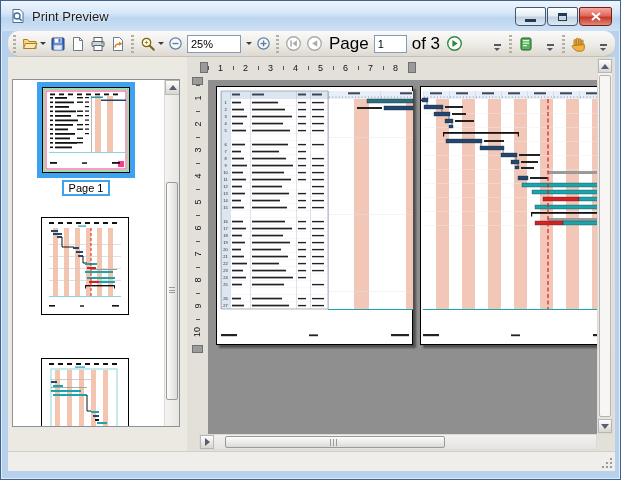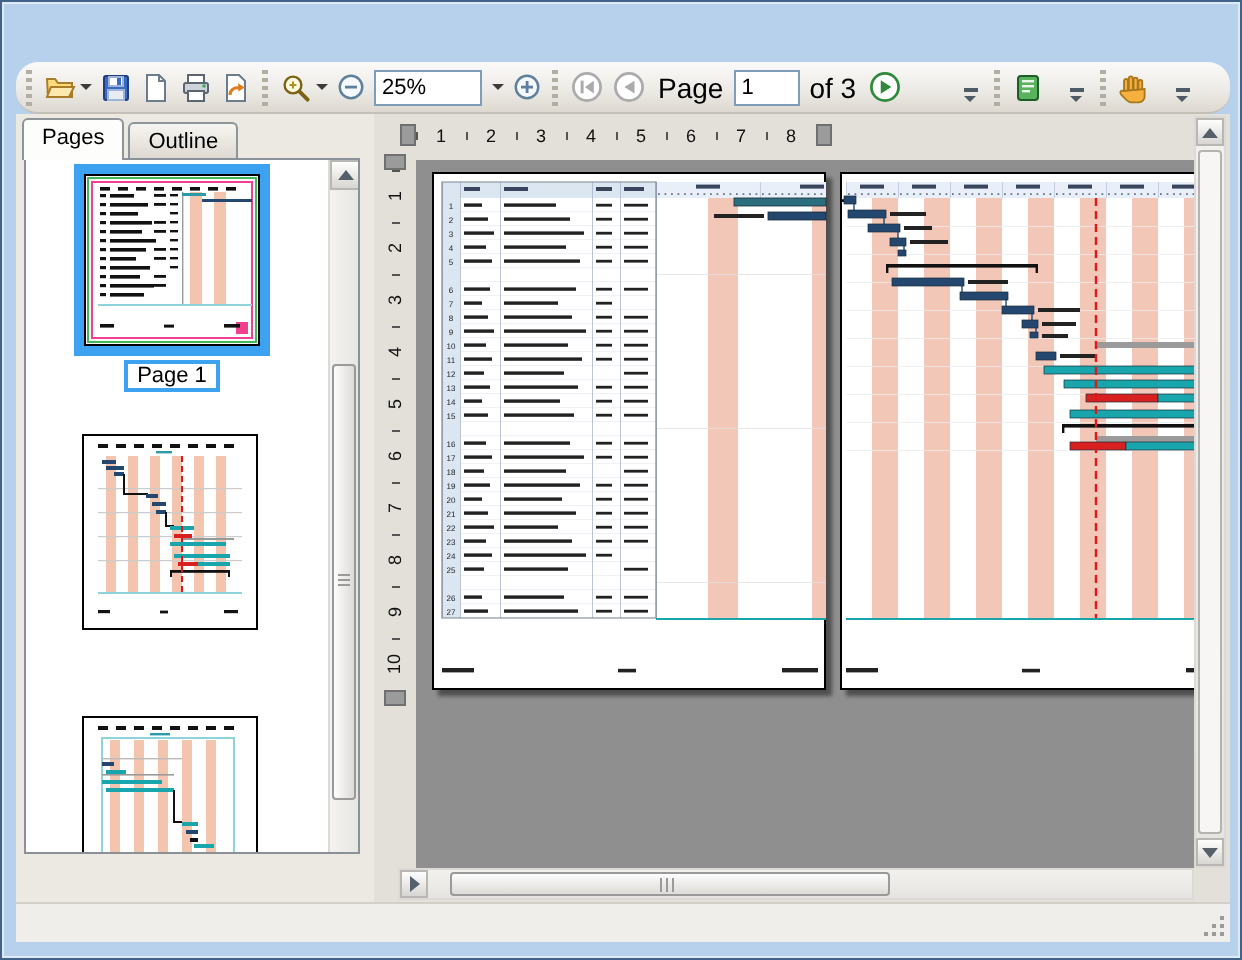--- a/index.html
+++ b/index.html
@@ -21,21 +21,21 @@
   .toolbar{position:absolute;left:7px;top:30px;width:607px;height:26px;
     background:linear-gradient(#fbfaf9,#edebe6 55%,#ddd9d1);border-bottom:1px solid #c4c0b7;
     display:flex;align-items:center;padding:0 2px;border-radius:11px;}
   .grip{width:3px;height:18px;margin:0 4px 0 3px;
     background:repeating-linear-gradient(180deg,#b2aea4 0 2px,rgba(0,0,0,0) 2px 4px);}
   .tbtn{border:none;background:transparent;padding:1px;margin:0 1px;height:22px;display:flex;align-items:center;}
   .tbtn svg{display:block;}
   .caret{width:0;height:0;border-left:3px solid transparent;border-right:3px solid transparent;border-top:3px solid #3c3c3c;margin-left:2px;}
   .combo{width:54px;height:18px;background:#fff;border:1px solid #7f9db9;font-size:11px;padding:2px 3px;color:#000;margin-left:2px;}
   .combo-arrow{width:13px;height:18px;display:flex;align-items:center;justify-content:center;border:none;background:transparent;}
-  .tlabel{font-size:14px;color:#000;margin:0 4px;}
+  .tlabel{font-size:17px;color:#000;margin:0 4px;}
   .page-input{width:33px;height:18px;border:1px solid #7f9db9;font-size:11px;padding:1px 3px;margin:0 1px;}
   .ovf{display:flex;flex-direction:column;align-items:center;justify-content:flex-end;width:12px;height:20px;padding-bottom:3px;border:none;background:transparent;}
   .ovf i{display:block;width:7px;height:2px;background:#4e5a66;margin-bottom:2px;}
   .ovf .caret{margin:0;border-top-color:#4e5a66;}
   
   .client{position:absolute;left:7px;top:56px;width:607px;height:394px;background:#ece9e3;}
   
   .sidebar{position:absolute;left:0;top:0;width:179px;height:394px;}
   .tabs{position:absolute;left:3px;top:1px;height:22px;display:flex;align-items:flex-end;}
   .tab{font-size:11px;padding:3px 9px 3px;border:1px solid #8f9499;border-bottom:none;border-radius:3px 3px 0 0;
@@ -94,20 +94,41 @@
   .statusbar{position:absolute;left:7px;top:450px;width:607px;height:20px;background:#f0eeea;border-top:1px solid #d2cfc8;}
   .sizegrip{position:absolute;right:3px;bottom:3px;width:12px;height:12px;}
   .sizegrip::before{content:"";position:absolute;right:0;bottom:0;width:2px;height:2px;background:#9a9a9a;
      box-shadow:-4px 0 #9a9a9a,-8px 0 #9a9a9a,0 -4px #9a9a9a,-4px -4px #9a9a9a,0 -8px #9a9a9a;}
 </style>
 </head>
 <body>
 
 <div class="window">
 
+  <div class="titlebar">
+    <svg class="ticon" viewBox="0 0 16 16">
+      <path d="M3 1.5h7l3 3V14.5h-10z" fill="#fff" stroke="#5a6b7c"></path>
+      <circle cx="7" cy="8" r="3" fill="none" stroke="#2f6fb2" stroke-width="1.4"></circle>
+      <path d="M9.2 10.2l2.6 2.6" stroke="#2f6fb2" stroke-width="1.6"></path>
+    </svg>
+    <span class="ttext">Print Preview</span>
+    <span class="winbtns">
+      <span class="wbtn">
+          <span class="glyph-min"></span>
+        </span>
+      <span class="wbtn">
+          <span class="glyph-max"></span>
+        </span>
+      <span class="wbtn close">
+        <svg width="10" height="9" viewBox="0 0 10 9">
+          <path d="M1 1l8 7M9 1l-8 7" stroke="#fff" stroke-width="2"></path>
+          </svg>
+      </span>
+    </span>
+  </div>
 
   <div class="toolbar">
     <span class="grip"></span>
     <button class="tbtn">
       <svg width="16" height="16" viewBox="0 0 16 16">
         <path d="M1.5 3.5h4l1.5 2h7v7h-12z" fill="#ffd97a" stroke="#a97c28"></path>
         <path d="M3.5 7.5h11.5l-2.5 5h-11z" fill="#ffe8ad" stroke="#a97c28"></path>
         </svg>
       <span class="caret"></span>
     </button>
@@ -224,24 +245,20 @@
     </button>
     <button class="ovf" style="margin-left:8px">
         <i></i>
         <span class="caret"></span>
       </button>
   </div>
 
   <div class="client">
 
     <div class="sidebar">
-      <div class="tabs">
-        <span class="tab active">Pages</span>
-        <span class="tab">Outline</span>
-      </div>
       <div class="panel">
         <div class="thumb-sel">
           <div class="thumb-page t1">
             <svg width="86" height="84" viewBox="0 0 86 84">
                 <rect x="1" y="1" width="84" height="82" fill="none" stroke="#41b957"></rect>
                 <rect x="3" y="3" width="80" height="78" fill="none" stroke="#f23f8f"></rect>
                 <rect x="75" y="73" width="6" height="6" fill="#f23f8f"></rect>
                 <rect x="7" y="5.5" width="5" height="1.8" fill="#111"></rect>
                 <rect x="16" y="5.5" width="5" height="1.8" fill="#111"></rect>
                 <rect x="25" y="5.5" width="5" height="1.8" fill="#111"></rect>

